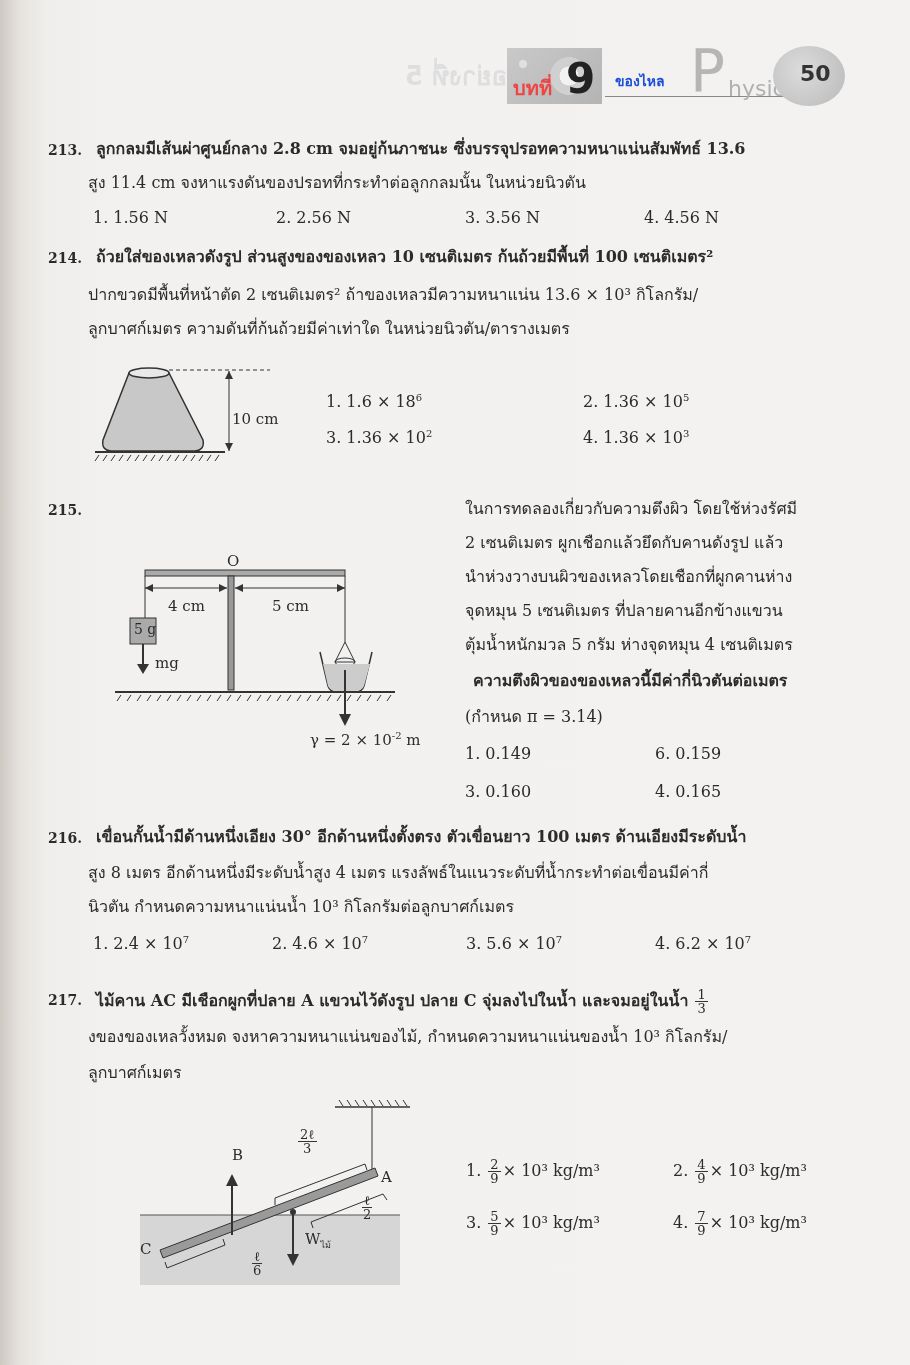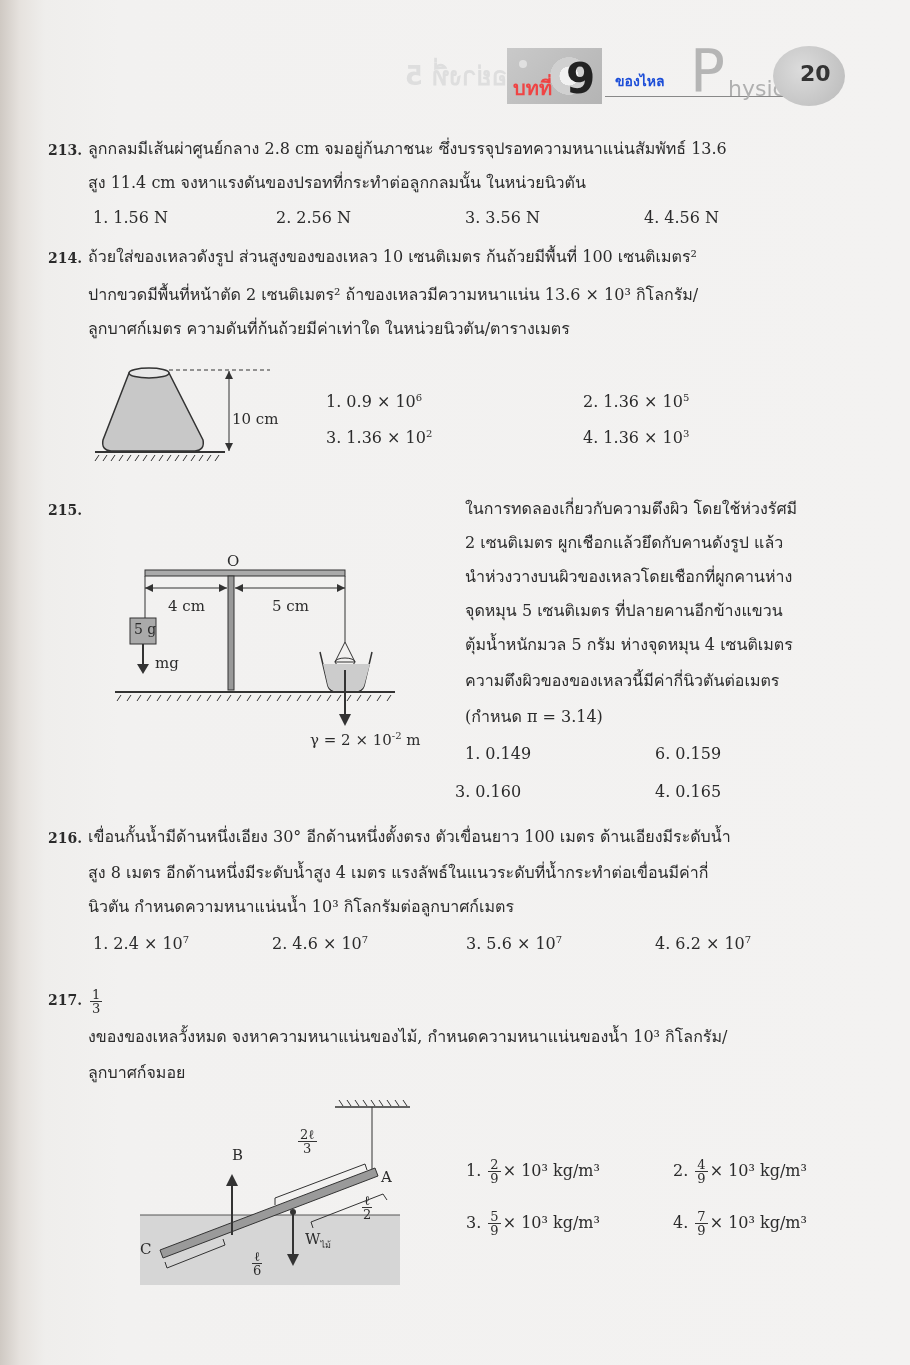--- a/index.html
+++ b/index.html
@@ -49,21 +49,21 @@
   .page-num {
     position: absolute; left: 800px; top: 61px; font-size: 22px; font-weight: bold;
     font-family: "DejaVu Sans", sans-serif; color: #333;
   }
   .ghost {
     position: absolute; left: 405px; top: 55px; font-size: 26px; color: #dedede; font-weight: bold;
     font-family: "DejaVu Sans", sans-serif; transform: scaleX(-1);
   }
   .qnum { position: absolute; left: 48px; font-size: 14px; font-weight: bold; text-align: right; }
   .line { position: absolute; font-size: 16px; white-space: nowrap; line-height: 22px; }
-  .b { font-weight: normal; }
+  .b { font-weight: bold; margin-left: 8px; }
   .opt { position: absolute; font-size: 16px; white-space: nowrap; }
   sup { font-size: 10px; }
   .frac { display: inline-block; vertical-align: middle; text-align: center; font-size: 13px; line-height: 13px; margin: 0 2px; }
   .frac span { display: block; }
   .frac .num { border-bottom: 1px solid #333; padding: 0 2px; }
   svg { position: absolute; overflow: visible; }
 </style>
 </head>
 <body>
 
@@ -72,21 +72,21 @@
   <div class="ring"></div>
   <div class="dot"></div>
 </div>
 <div class="chapter-word">บทที่</div>
 <div class="chapter-num">9</div>
 <div class="chapter-title">ของไหล</div>
 <div class="header-line"></div>
 <div class="brand-P">P</div>
 <div class="brand-rest">hysics</div>
 <div class="bulb"></div>
-<div class="page-num">20</div>
+<div class="page-num">50</div>
 
 <div>
   <div class="qnum" style="top:142px">213.</div>
   <div class="line b" style="left:88px;top:138px">ลูกกลมมีเส้นผ่าศูนย์กลาง 2.8 cm จมอยู่ก้นภาชนะ ซึ่งบรรจุปรอทความหนาแน่นสัมพัทธ์ 13.6</div>
   <div class="line" style="left:88px;top:172px">สูง 11.4 cm จงหาแรงดันของปรอทที่กระทำต่อลูกกลมนั้น ในหน่วยนิวตัน</div>
   <div class="opt" style="left:93px;top:208px">1. 1.56 N</div>
   <div class="opt" style="left:276px;top:208px">2. 2.56 N</div>
   <div class="opt" style="left:465px;top:208px">3. 3.56 N</div>
   <div class="opt" style="left:644px;top:208px">4. 4.56 N</div>
 </div>
@@ -119,21 +119,21 @@
         <line x1="84" y1="90" x2="80" y2="96"></line>
         <line x1="92" y1="90" x2="88" y2="96"></line>
       <line x1="100" y1="90" x2="96" y2="96"></line>
         <line x1="108" y1="90" x2="104" y2="96"></line>
         <line x1="116" y1="90" x2="112" y2="96"></line>
       <line x1="124" y1="90" x2="120" y2="96"></line>
     </g>
   </svg>
   <div class="opt" style="left:232px;top:410px;font-size:15px">10 cm</div>
 
-  <div class="opt" style="left:326px;top:392px"><span>1.</span> <span>0.9 × 10</span><sup>6</sup></div>
+  <div class="opt" style="left:326px;top:392px"><span>1.</span> <span>1.6 × 18</span><sup>6</sup></div>
   <div class="opt" style="left:583px;top:392px"><span>2.</span> <span>1.36 × 10</span><sup>5</sup></div>
   <div class="opt" style="left:326px;top:428px"><span>3.</span> <span>1.36 × 10</span><sup>2</sup></div>
   <div class="opt" style="left:583px;top:428px"><span>4.</span> <span>1.36 × 10</span><sup>3</sup></div>
 </div>
 
 <div>
   <div class="qnum" style="top:502px">215.</div>
   <div class="line" style="left:465px;top:498px">ในการทดลองเกี่ยวกับความตึงผิว โดยใช้ห่วงรัศมี</div>
   <div class="line" style="left:465px;top:532px">2 เซนติเมตร ผูกเชือกแล้วยึดกับคานดังรูป แล้ว</div>
   <div class="line" style="left:465px;top:566px">นำห่วงวางบนผิวของเหลวโดยเชือกที่ผูกคานห่าง</div>
@@ -196,40 +196,40 @@
   </svg>
   <div class="opt" style="left:227px;top:552px;font-size:15px">O</div>
   <div class="opt" style="left:168px;top:597px;font-size:15px">4 cm</div>
   <div class="opt" style="left:272px;top:597px;font-size:15px">5 cm</div>
   <div class="opt" style="left:134px;top:621px;font-size:14px">5 g</div>
   <div class="opt" style="left:155px;top:654px;font-size:15px">mg</div>
   <div class="opt" style="left:310px;top:730px;font-size:15px"><span>γ = 2 × 10</span><sup>-2</sup> <span>m</span></div>
 
   <div class="opt" style="left:465px;top:744px">1. 0.149</div>
   <div class="opt" style="left:655px;top:744px">6. 0.159</div>
-  <div class="opt" style="left:455px;top:782px">3. 0.160</div>
+  <div class="opt" style="left:465px;top:782px">3. 0.160</div>
   <div class="opt" style="left:655px;top:782px">4. 0.165</div>
 </div>
 
 <div>
   <div class="qnum" style="top:830px">216.</div>
   <div class="line b" style="left:88px;top:826px">เขื่อนกั้นน้ำมีด้านหนึ่งเอียง 30° อีกด้านหนึ่งตั้งตรง ตัวเขื่อนยาว 100 เมตร ด้านเอียงมีระดับน้ำ</div>
   <div class="line" style="left:88px;top:862px">สูง 8 เมตร อีกด้านหนึ่งมีระดับน้ำสูง 4 เมตร แรงลัพธ์ในแนวระดับที่น้ำกระทำต่อเขื่อนมีค่ากี่</div>
   <div class="line" style="left:88px;top:896px">นิวตัน กำหนดความหนาแน่นน้ำ 10³ กิโลกรัมต่อลูกบาศก์เมตร</div>
   <div class="opt" style="left:93px;top:934px"><span>1.</span> <span>2.4 × 10</span><sup>7</sup></div>
   <div class="opt" style="left:272px;top:934px"><span>2.</span> <span>4.6 × 10</span><sup>7</sup></div>
   <div class="opt" style="left:466px;top:934px"><span>3.</span> <span>5.6 × 10</span><sup>7</sup></div>
   <div class="opt" style="left:655px;top:934px"><span>4.</span> <span>6.2 × 10</span><sup>7</sup></div>
 </div>
 
 <div>
   <div class="qnum" style="top:992px">217.</div>
-  <div class="line" style="left:88px;top:988px"> <span class="frac"><span class="num">1</span><span>3</span></span></div>
+  <div class="line" style="left:88px;top:988px"><span class="b">ไม้คาน AC มีเชือกผูกที่ปลาย A แขวนไว้ดังรูป ปลาย C จุ่มลงไปในน้ำ และจมอยู่ในน้ำ</span> <span class="frac"><span class="num">1</span><span>3</span></span></div>
   <div class="line" style="left:88px;top:1026px">งของของเหลวั้งหมด จงหาความหนาแน่นของไม้, กำหนดความหนาแน่นของน้ำ 10³ กิโลกรัม/</div>
-  <div class="line" style="left:88px;top:1062px">ลูกบาศก์จมอย</div>
+  <div class="line" style="left:88px;top:1062px">ลูกบาศก์เมตร</div>
 
   <svg style="left:135px;top:1100px" width="280" height="160">
     <rect x="5" y="115" width="260" height="70" fill="#d6d6d6"></rect>
     <line x1="5" y1="115" x2="265" y2="115" stroke="#555"></line>
     <rect x="200" y="0" width="80" height="6" fill="none"></rect>
     <line x1="200" y1="7" x2="275" y2="7" stroke="#333" stroke-width="1.5"></line>
     <g stroke="#333">
         <line x1="204" y1="0" x2="208" y2="6"></line>
         <line x1="212" y1="0" x2="216" y2="6"></line>
         <line x1="220" y1="0" x2="224" y2="6"></line>

